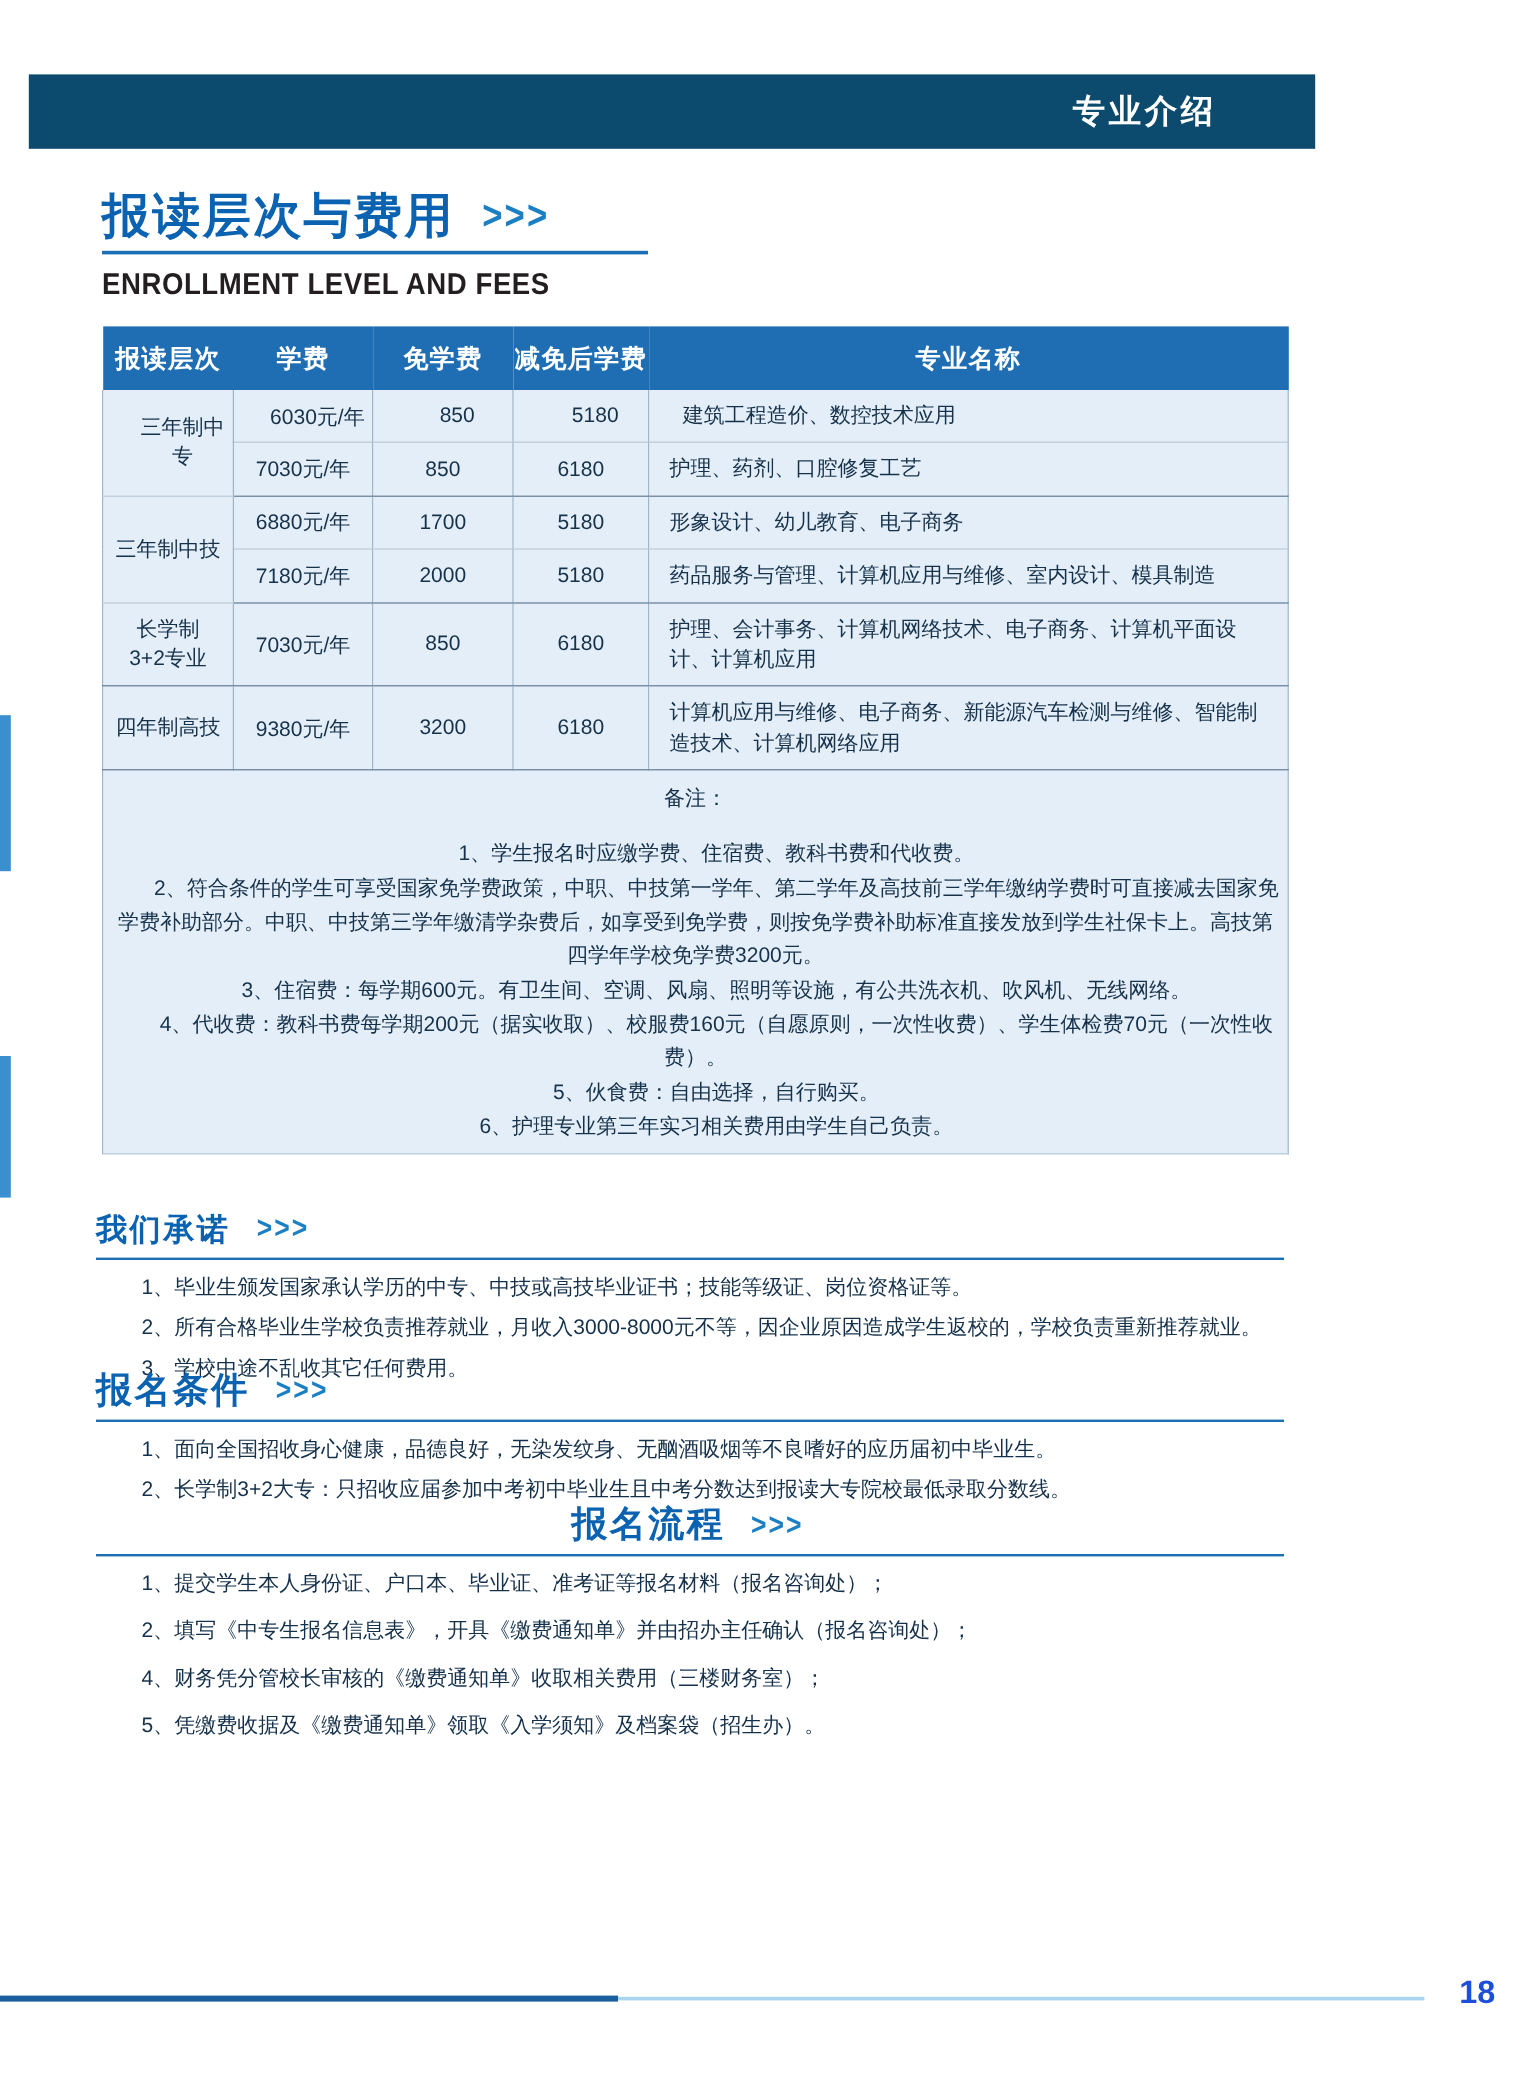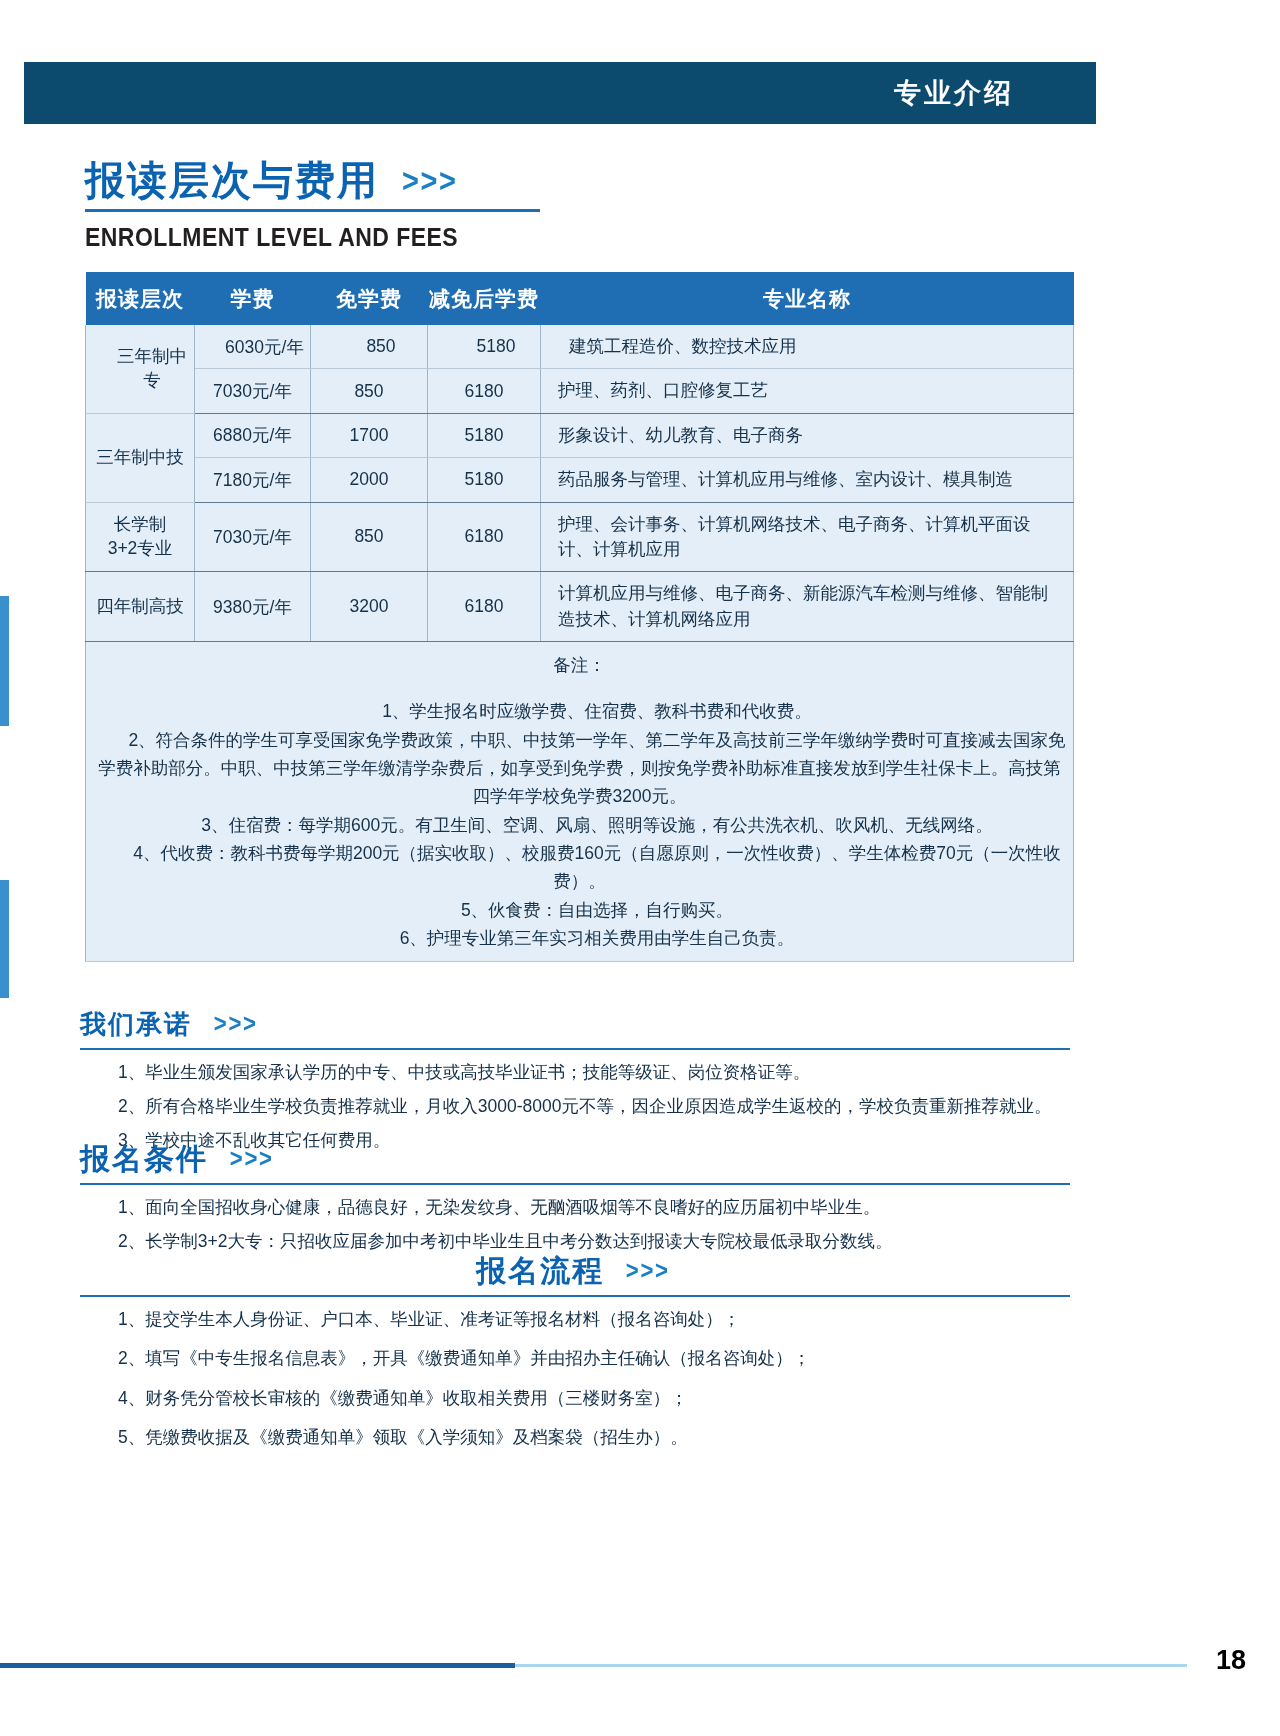--- a/index.html
+++ b/index.html
@@ -174,21 +174,21 @@
     left: 515px;
     top: 1664px;
     width: 672px;
     height: 3px;
     background: #a9d5ef;
   }
   .page-no {
     position: absolute;
     right: 34px;
     top: 1645px;
-    color: #000000;
+    color: #1d4ed8;
     font-size: 27px;
     font-weight: bold;
   }
 </style>
 </head>
 <body>
 
 <div class="top-banner">
   <div class="top-banner-label">专业介绍</div>
 </div>

